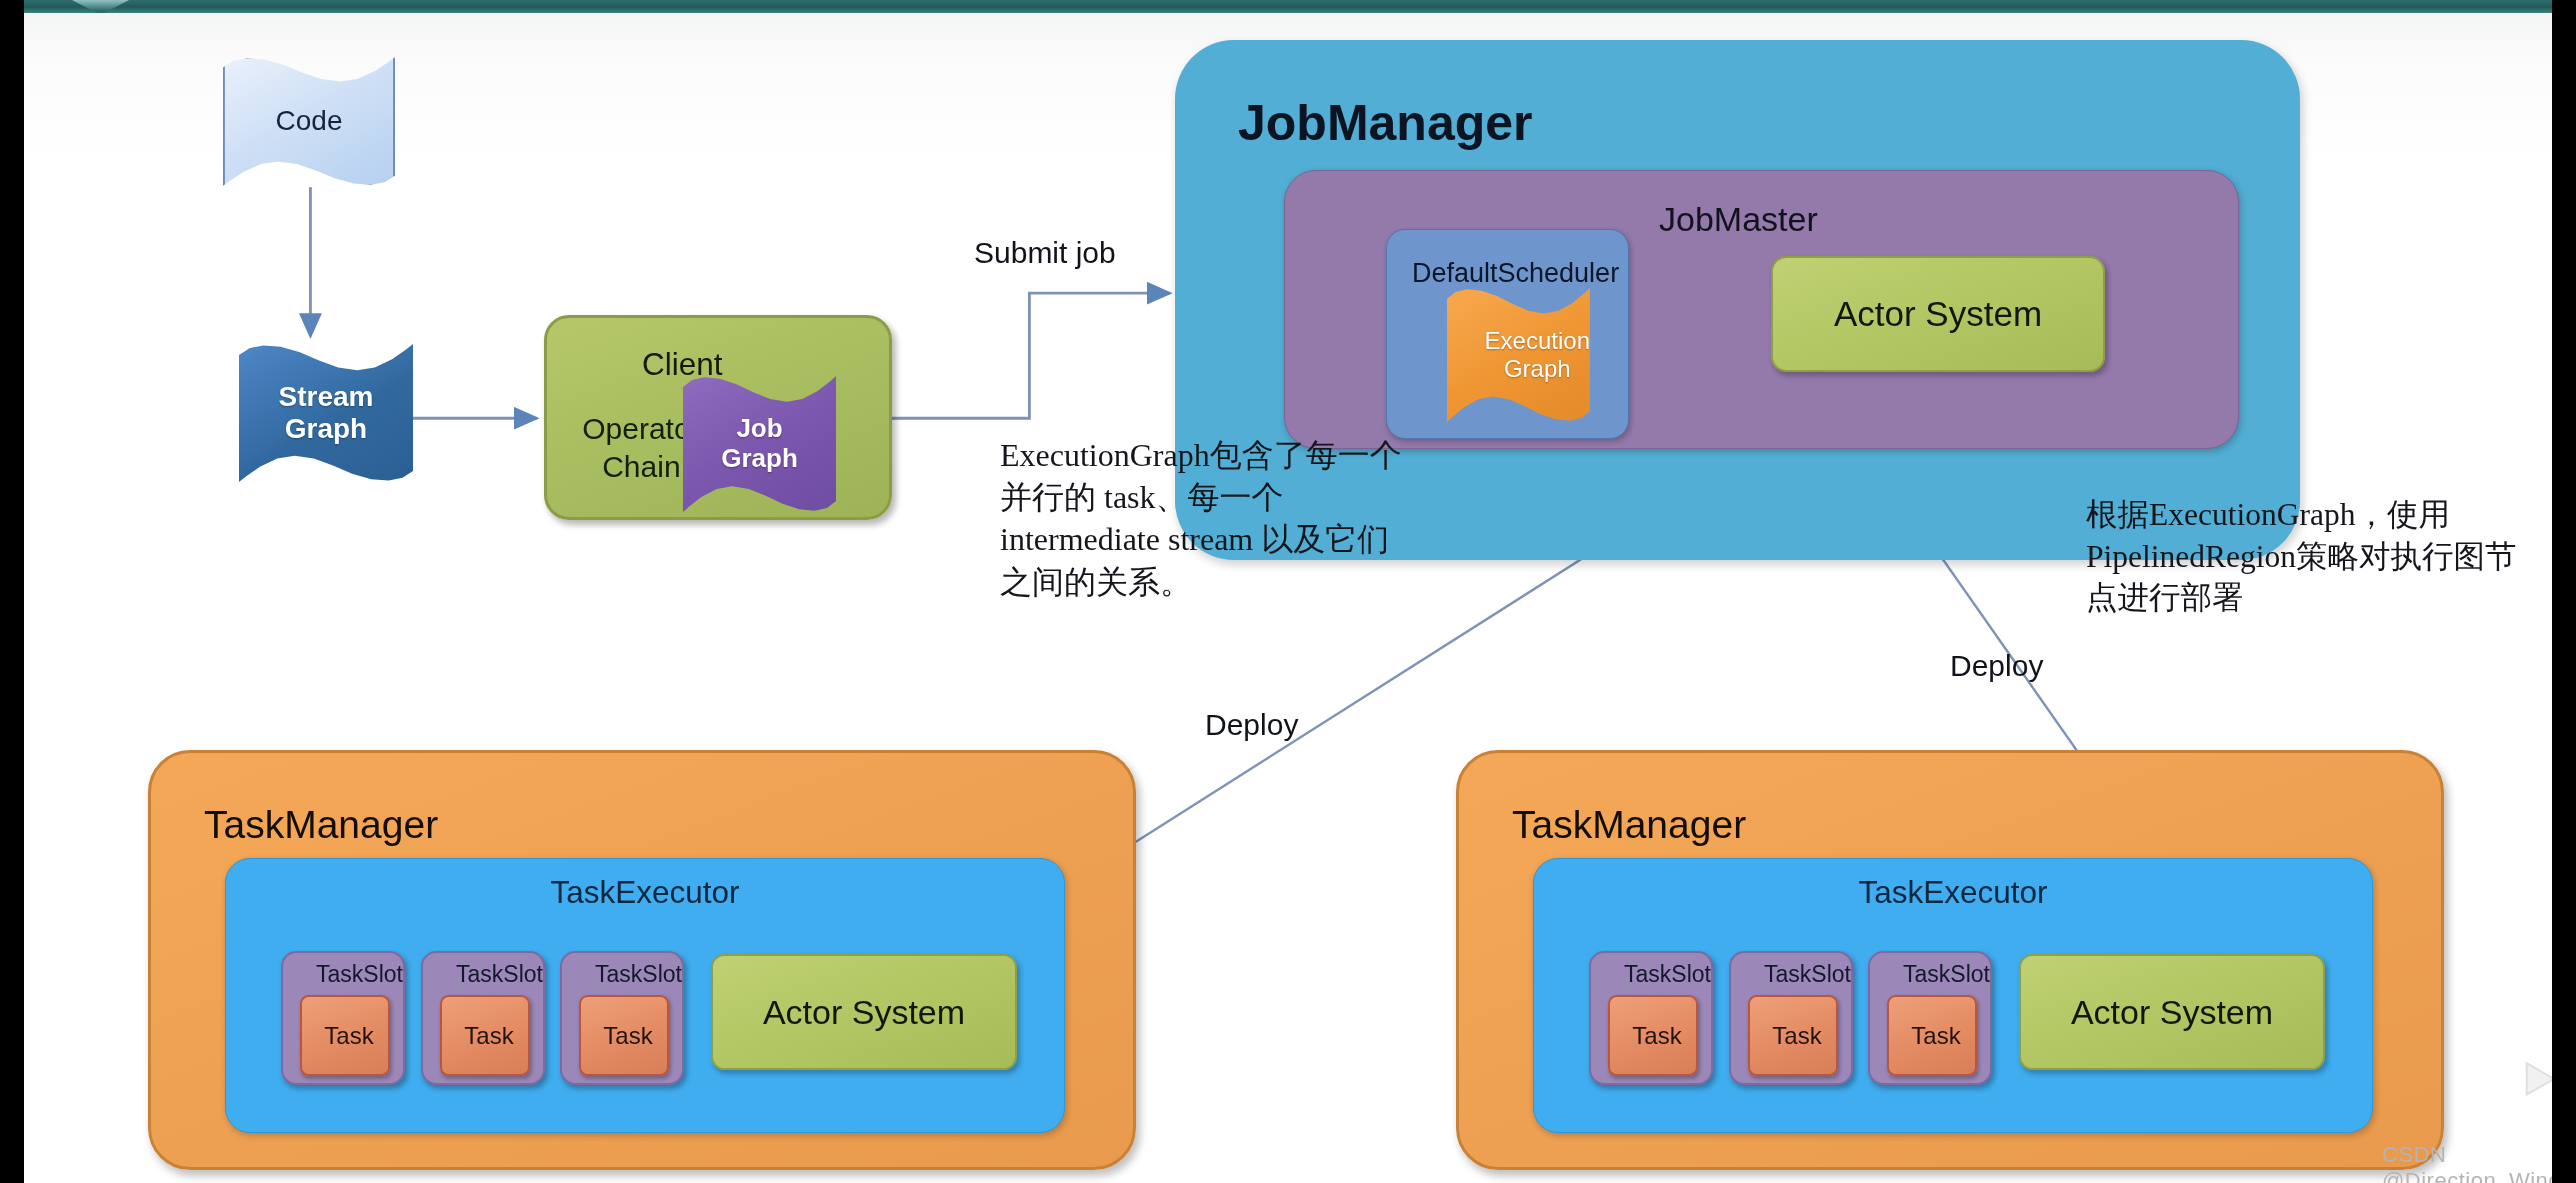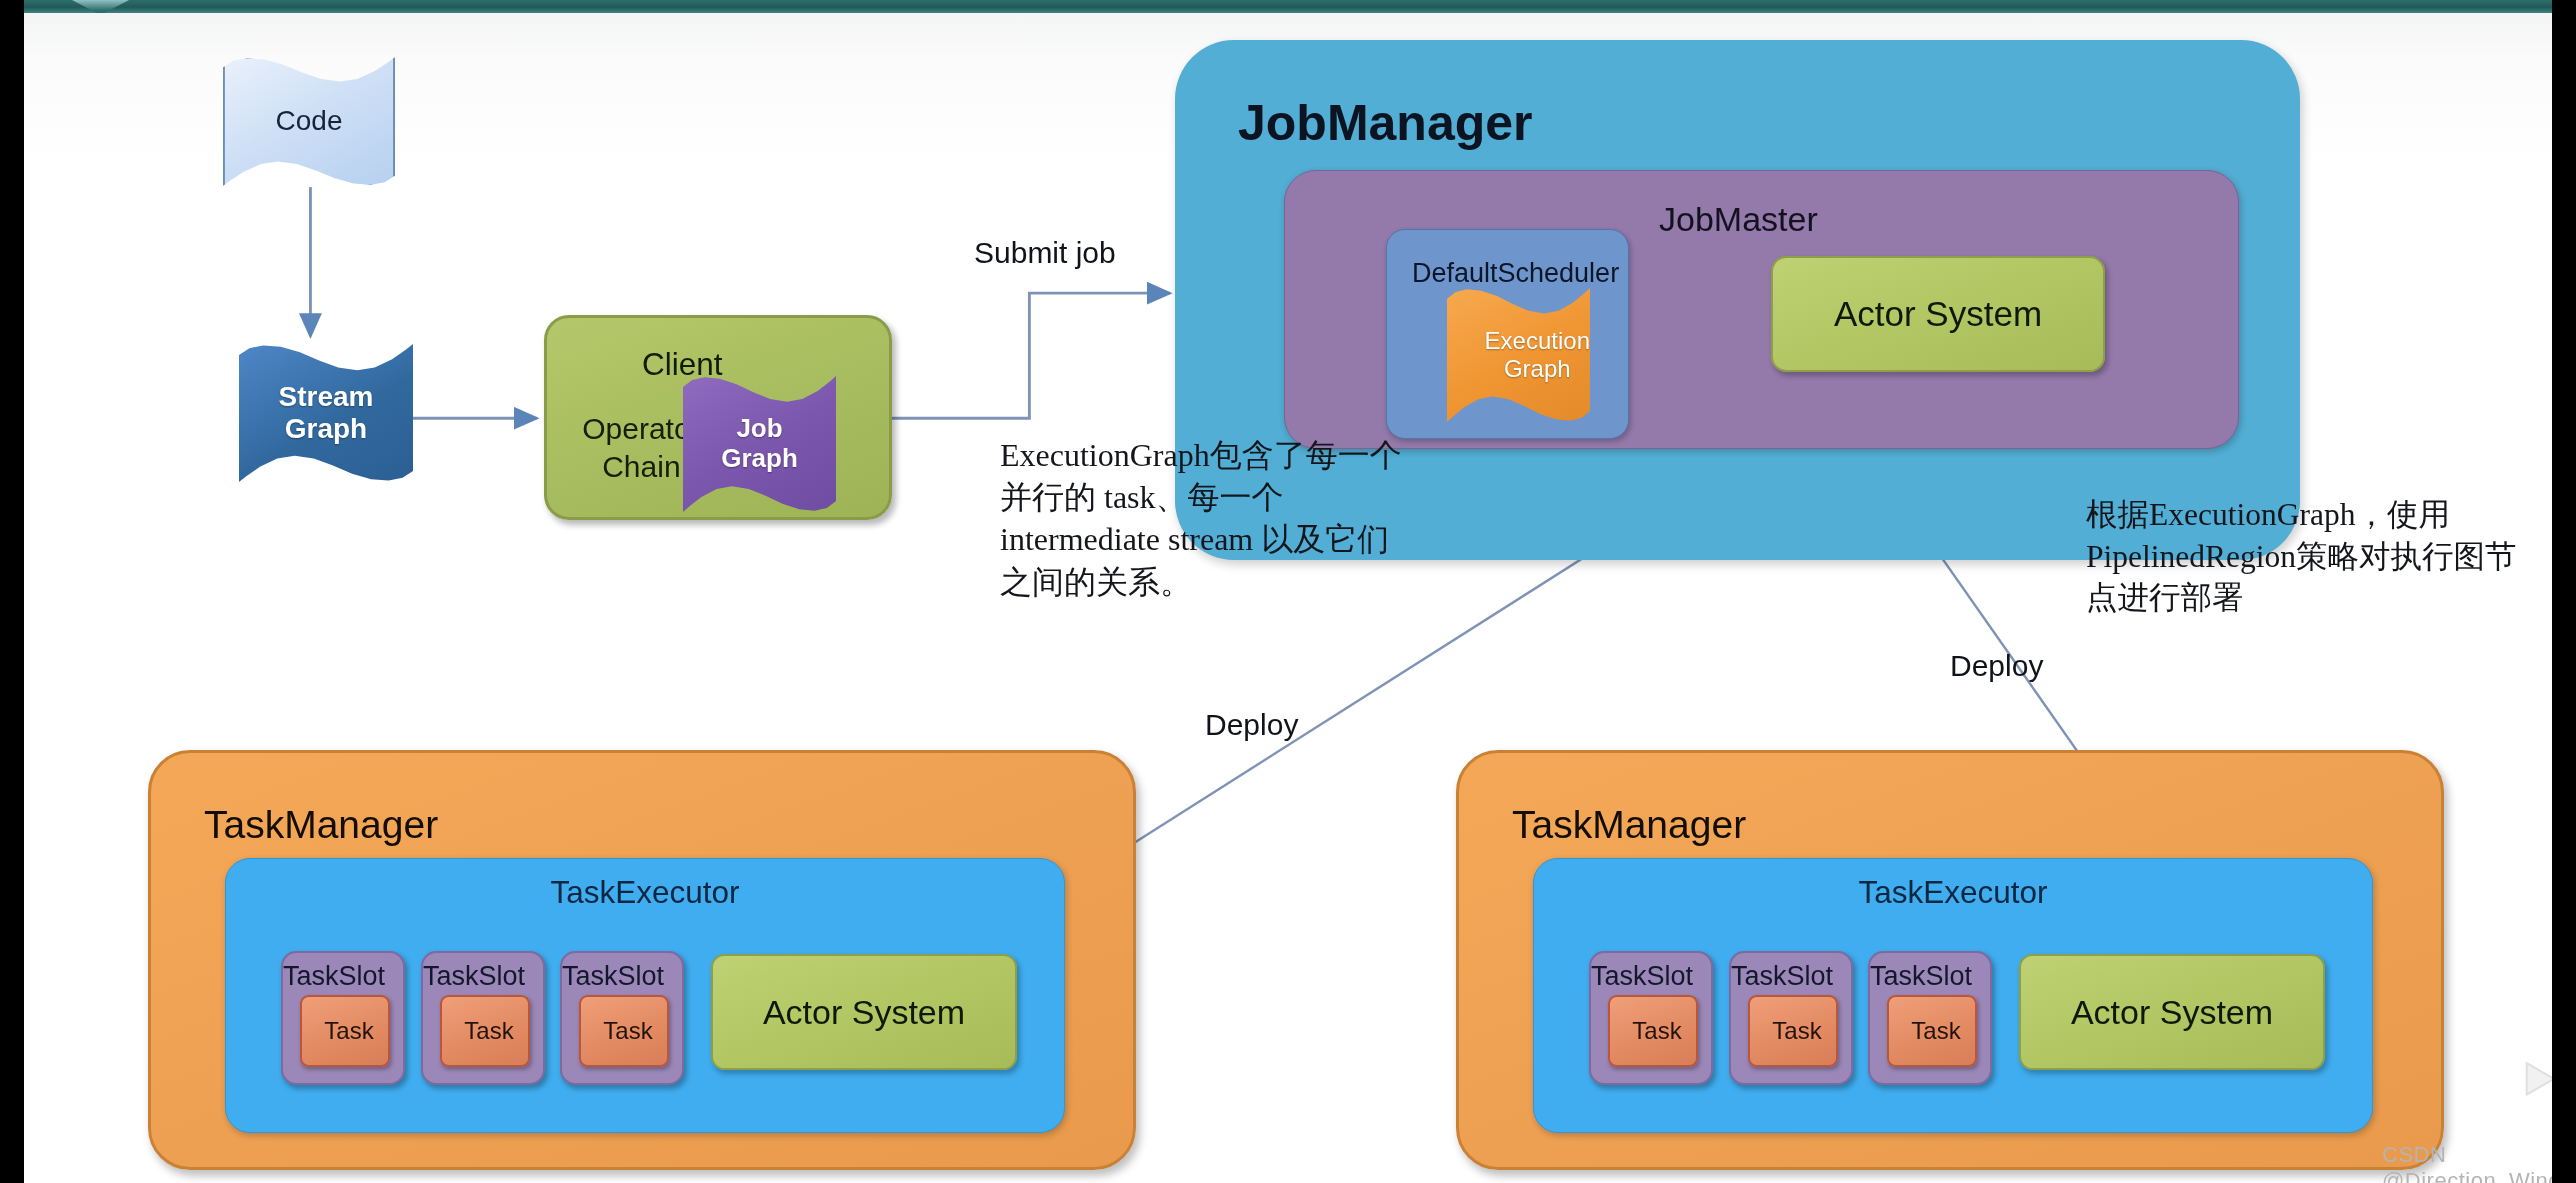--- a/index.html
+++ b/index.html
@@ -143,23 +143,23 @@
     background:#3fadef; border:1.9px solid #2f97d8; border-radius:25px;
     box-shadow:1.9px 2.9px 6.7px rgba(0,0,0,0.2);
   }
   .te-title { position:absolute; width:100%; text-align:center; top:15.3px; font-size:31.5px; color:#0b2742; }
 
   .taskslot {
     position:absolute; width:124px; height:134px;
     background:#9b87b8; border:2.9px solid #7e69a0; border-radius:15.3px;
     box-shadow:2.9px 3.8px 4.8px rgba(0,0,0,0.28);
   }
-  .ts-title { position:absolute; width:100%; text-align:left; top:7.6px; font-size:27px; color:#14182c; }
+  .ts-title { position:absolute; width:100%; text-align:right; top:7.6px; font-size:23px; color:#14182c; }
   .task {
-    position:absolute; left:17px; top:42px; width:90px; height:72px;
+    position:absolute; left:17px; top:42px; width:90px; height:81px;
     background:linear-gradient(160deg,#ef9f79 0%,#e38b63 55%,#d87e58 100%);
     border:2.9px solid #b9573c; border-radius:8.6px;
     display:flex; align-items:center; justify-content:center;
     font-size:24px; color:#24120a;
     box-shadow:1.9px 2.9px 3.8px rgba(0,0,0,0.25);
     padding-left:8px;
   }
 
   .tm-actor-system {
     position:absolute; width:306px; height:116px;

